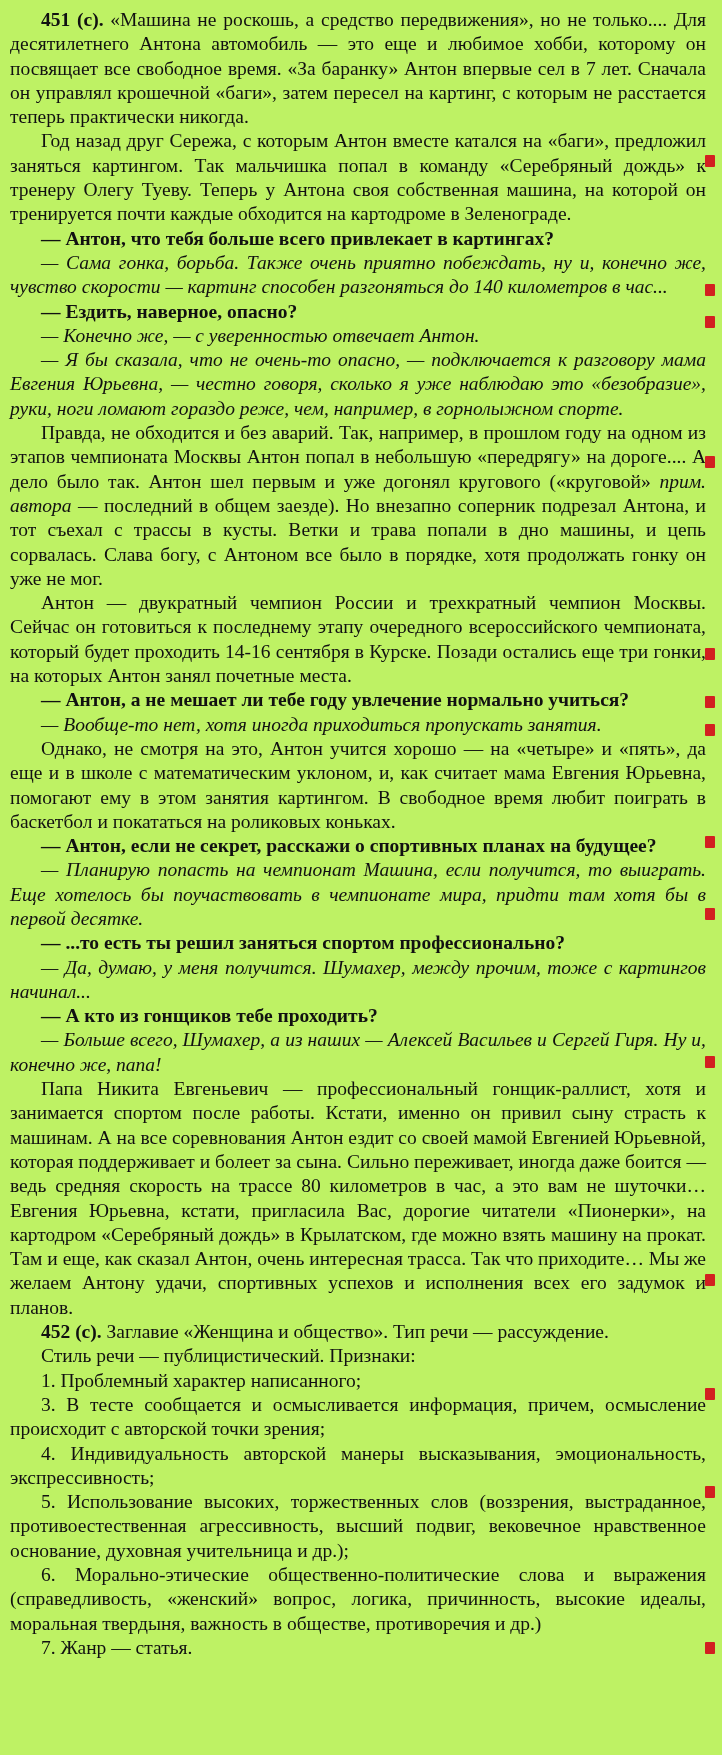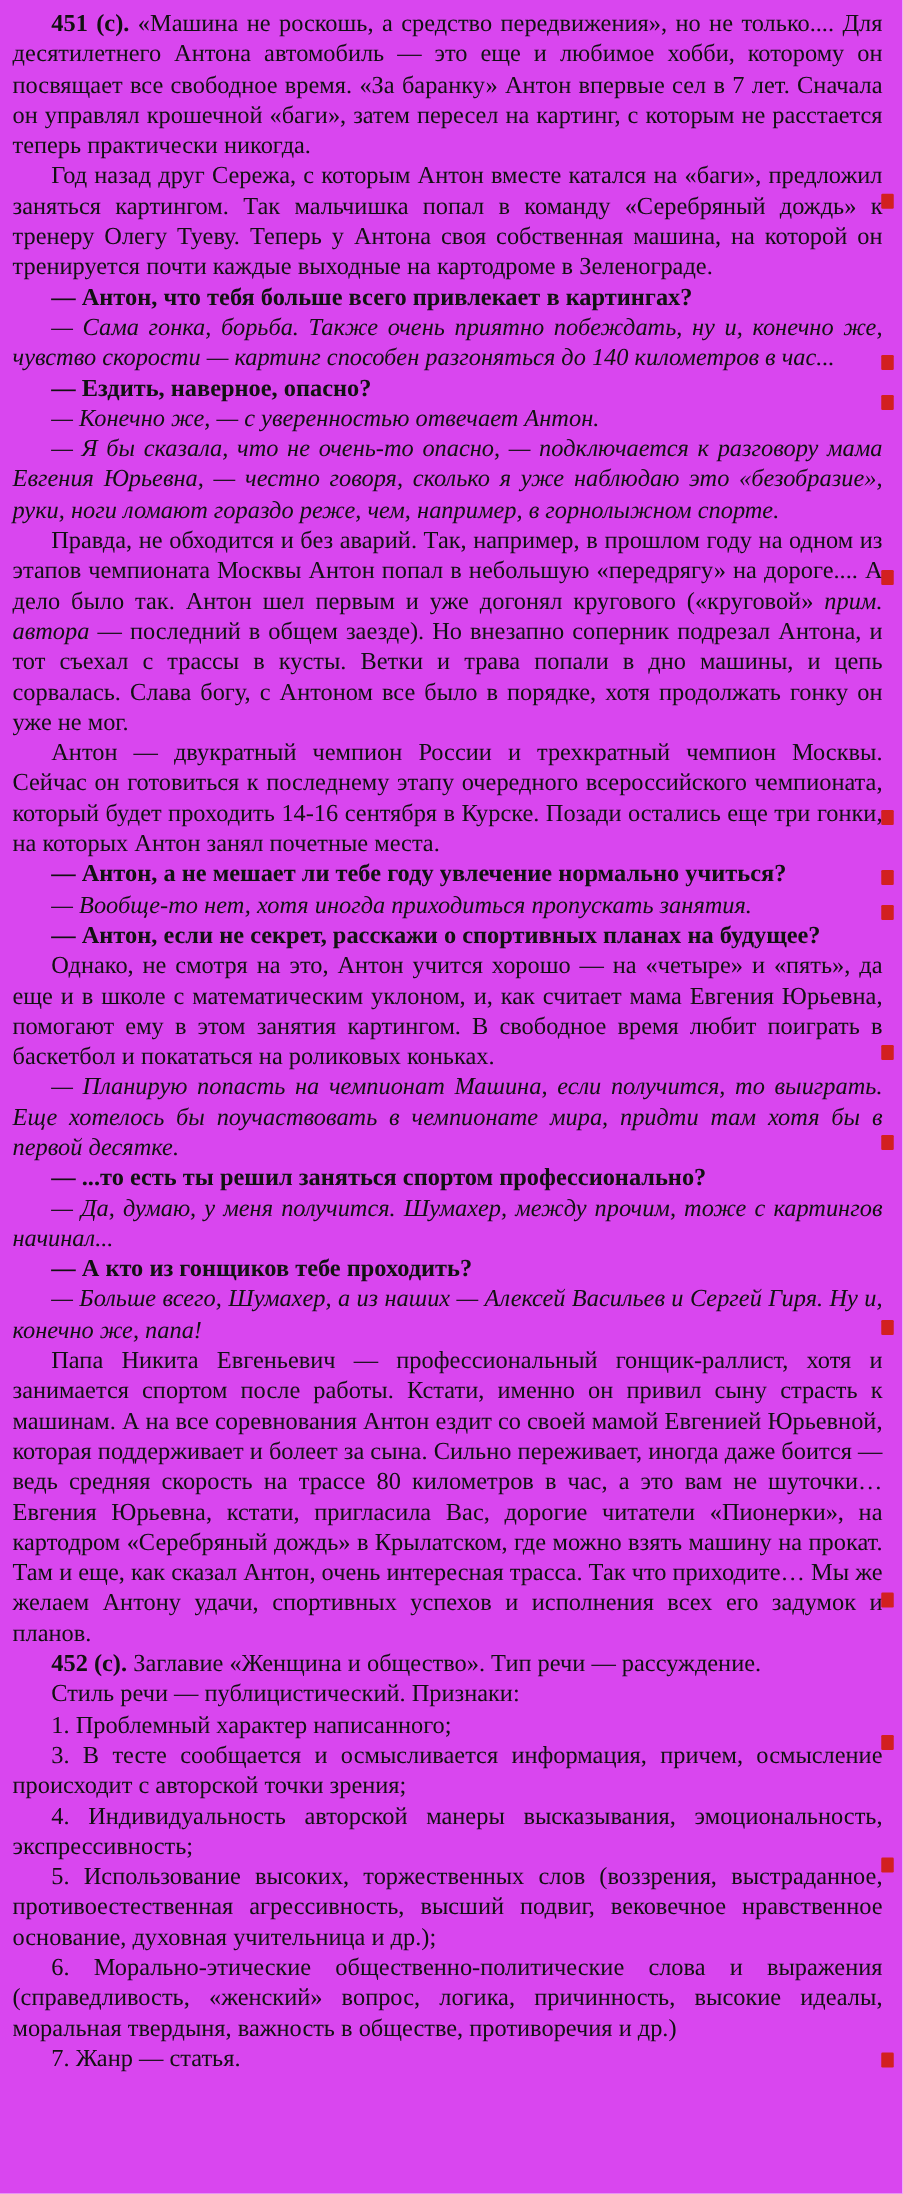--- a/index.html
+++ b/index.html
@@ -5,21 +5,21 @@
   html, body {
     margin: 0;
     padding: 0;
     background: #ffffff;
   }
   .page {
     position: relative;
     width: 722px;
     min-height: 1755px;
     box-sizing: border-box;
-    background: #d946ef;
+    background: #bef264;
     padding: 8px 16px 24px 10px;
     font-family: "Liberation Serif", "DejaVu Serif", serif;
     font-size: 19.5px;
     line-height: 24.3px;
     color: #111111;
   }
   .doc-body p.para {
     margin: 0;
     text-align: justify;
     text-indent: 31px;
@@ -35,32 +35,32 @@
     height: 12px;
     border-radius: 1px;
   }
 </style>
 </head>
 <body>
 
 <div class="page">
   <div class="doc-body">
       <p class="para body"><span class="b ">451 (с). </span><span class="">«Машина не роскошь, а средство передвижения», но не только.... Для десятилетнего Антона автомобиль — это еще и любимое хобби, которому он посвящает все свободное время. «За баранку» Антон впервые сел в 7 лет. Сначала он управлял крошечной «баги», затем пересел на картинг, с которым не расстается теперь практически никогда.</span></p>
-      <p class="para body"><span class="">Год назад друг Сережа, с которым Антон вместе катался на «баги», предложил заняться картингом. Так мальчишка попал в команду «Серебряный дождь» к тренеру Олегу Туеву. Теперь у Антона своя собственная машина, на которой он тренируется почти каждые выходные на картодроме в Зеленограде.</span></p>
+      <p class="para body"><span class="">Год назад друг Сережа, с которым Антон вместе катался на «баги», предложил заняться картингом. Так мальчишка попал в команду «Серебряный дождь» к тренеру Олегу Туеву. Теперь у Антона своя собственная машина, на которой он тренируется почти каждые обходится на картодроме в Зеленограде.</span></p>
       <p class="para question"><span class="">— Антон, что тебя больше всего привлекает в картингах?</span></p>
       <p class="para answer"><span class="">— Сама гонка, борьба. Также очень приятно побеждать, ну и, конечно же, чувство скорости — картинг способен разгоняться до 140 километров в час...</span></p>
       <p class="para question"><span class="">— Ездить, наверное, опасно?</span></p>
       <p class="para answer"><span class="">— Конечно же, — с уверенностью отвечает Антон.</span></p>
       <p class="para answer"><span class="">— Я бы сказала, что не очень-то опасно, — подключается к разговору мама Евгения Юрьевна, — честно говоря, сколько я уже наблюдаю это «безобразие», руки, ноги ломают гораздо реже, чем, например, в горнолыжном спорте.</span></p>
       <p class="para body"><span class="">Правда, не обходится и без аварий. Так, например, в прошлом году на одном из этапов чемпионата Москвы Антон попал в небольшую «передрягу» на дороге.... А дело было так. Антон шел первым и уже догонял кругового («круговой» </span><span class="i">прим. автора</span><span class=""> — последний в общем заезде). Но внезапно соперник подрезал Антона, и тот съехал с трассы в кусты. Ветки и трава попали в дно машины, и цепь сорвалась. Слава богу, с Антоном все было в порядке, хотя продолжать гонку он уже не мог.</span></p>
       <p class="para body"><span class="">Антон — двукратный чемпион России и трехкратный чемпион Москвы. Сейчас он готовиться к последнему этапу очередного всероссийского чемпионата, который будет проходить 14-16 сентября в Курске. Позади остались еще три гонки, на которых Антон занял почетные места.</span></p>
       <p class="para question"><span class="">— Антон, а не мешает ли тебе году увлечение нормально учиться?</span></p>
       <p class="para answer"><span class="">— Вообще-то нет, хотя иногда приходиться пропускать занятия.</span></p>
+      <p class="para body"><span class="">Однако, не смотря на это, Антон учится хорошо — на «четыре» и «пять», да еще и в школе с математическим уклоном, и, как считает мама Евгения Юрьевна, помогают ему в этом занятия картингом. В свободное время любит поиграть в баскетбол и покататься на роликовых коньках.</span></p>
       <p class="para question"><span class="">— Антон, если не секрет, расскажи о спортивных планах на будущее?</span></p>
-      <p class="para body"><span class="">Однако, не смотря на это, Антон учится хорошо — на «четыре» и «пять», да еще и в школе с математическим уклоном, и, как считает мама Евгения Юрьевна, помогают ему в этом занятия картингом. В свободное время любит поиграть в баскетбол и покататься на роликовых коньках.</span></p>
       <p class="para answer"><span class="">— Планирую попасть на чемпионат Машина, если получится, то выиграть. Еще хотелось бы поучаствовать в чемпионате мира, придти там хотя бы в первой десятке.</span></p>
       <p class="para question"><span class="">— ...то есть ты решил заняться спортом профессионально?</span></p>
       <p class="para answer"><span class="">— Да, думаю, у меня получится. Шумахер, между прочим, тоже с картингов начинал...</span></p>
       <p class="para question"><span class="">— А кто из гонщиков тебе проходить?</span></p>
       <p class="para answer"><span class="">— Больше всего, Шумахер, а из наших — Алексей Васильев и Сергей Гиря. Ну и, конечно же, папа!</span></p>
       <p class="para body"><span class="">Папа Никита Евгеньевич — профессиональный гонщик-раллист, хотя и занимается спортом после работы. Кстати, именно он привил сыну страсть к машинам. А на все соревнования Антон ездит со своей мамой Евгенией Юрьевной, которая поддерживает и болеет за сына. Сильно переживает, иногда даже боится — ведь средняя скорость на трассе 80 километров в час, а это вам не шуточки… Евгения Юрьевна, кстати, пригласила Вас, дорогие читатели «Пионерки», на картодром «Серебряный дождь» в Крылатском, где можно взять машину на прокат. Там и еще, как сказал Антон, очень интересная трасса. Так что приходите… Мы же желаем Антону удачи, спортивных успехов и исполнения всех его задумок и планов.</span></p>
       <p class="para body"><span class="b ">452 (с). </span><span class="">Заглавие «Женщина и общество». Тип речи — рассуждение.</span></p>
       <p class="para body"><span class="">Стиль речи — публицистический. Признаки:</span></p>
       <p class="para body"><span class="">1. Проблемный характер написанного;</span></p>
       <p class="para body"><span class="">3. В тесте сообщается и осмысливается информация, причем, осмысление происходит с авторской точки зрения;</span></p>

